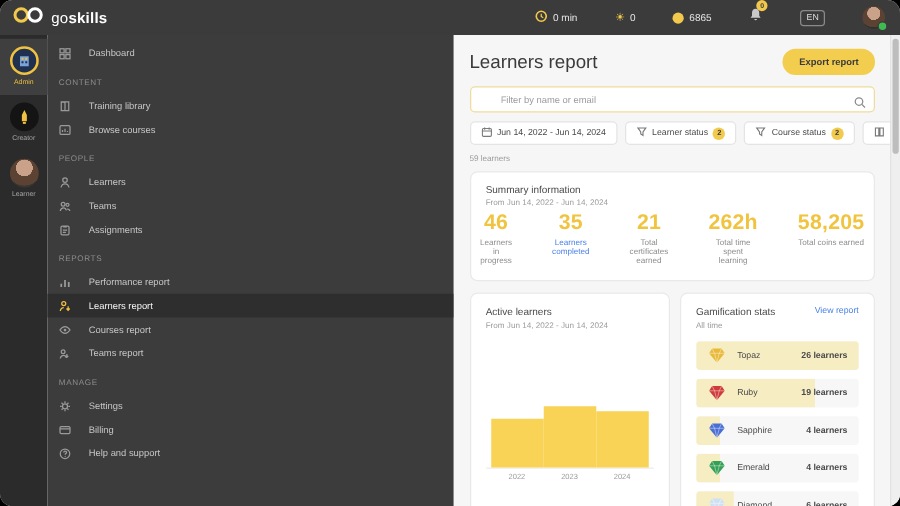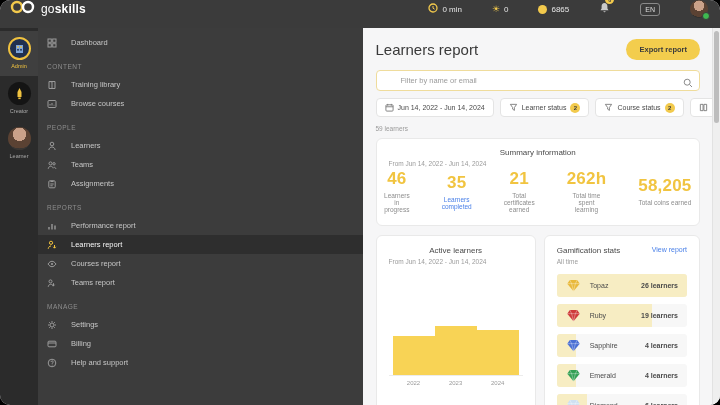--- a/index.html
+++ b/index.html
@@ -1,20 +1,20 @@
 <!DOCTYPE html>
 <html><head>
 <meta charset="utf-8">
 <style>
   * { margin:0; padding:0; box-sizing:border-box; }
   html,body { width:720px; height:405px; background:#000; font-family:"Liberation Sans", sans-serif; }
   .frame { width:720px; height:405px; border-radius:10px; overflow:hidden; position:relative; background:#f6f6f7; }
 
   
-  .topbar { height:28px; background:#3b3b3b; display:flex; align-items:flex-start; justify-content:space-between; padding:0 12px 0 10px; position:relative; z-index:5; }
+  .topbar { height:28px; background:#3b3b3b; display:flex; align-items:center; justify-content:space-between; padding:0 12px 0 10px; position:relative; z-index:5; }
   .logo { display:flex; align-items:center; gap:5px; }
   .logo-text { color:#fff; font-size:12px; letter-spacing:.2px; }
   .logo-text .go { font-weight:400; }
   .logo-text .skills { font-weight:700; }
   .tb-right { display:flex; align-items:center; gap:30px; }
   .tb-stat { display:flex; align-items:center; gap:4px; color:#e6e6e6; font-size:8px; }
   .coin-dot { width:9px; height:9px; border-radius:50%; background:#f2c94c; display:inline-block; }
   .sun-glyph { color:#f2c94c; font-size:9px; line-height:1; }
   .bell-wrap { position:relative; display:flex; }
   .bell-badge { position:absolute; top:-5px; right:-4px; width:9px; height:9px; border-radius:50%; background:#f2c94c; color:#3b3b3b; font-size:5.5px; font-weight:700; display:flex; align-items:center; justify-content:center; }
@@ -52,25 +52,25 @@
   .search { margin-top:9px; position:relative; }
   .search input { width:100%; height:21px; border:1px solid #efdc9c; border-radius:4px; padding:0 24px 0 24px; font-size:7.5px; color:#444; background:#fff; outline:none; font-family:inherit; }
   .search input::placeholder { color:#9b9b9b; }
   .search-ico { position:absolute; right:7px; top:5px; }
   .chips { display:flex; gap:6px; margin-top:7px; }
   .chip { display:flex; align-items:center; gap:4px; background:#fff; border:1px solid #e4e4e4; border-radius:4px; padding:0 8px; height:19px; font-size:7px; color:#4a4a4a; cursor:pointer; white-space:nowrap; }
   .chip-badge { width:10px; height:10px; border-radius:50%; background:#f2ca4d; color:#3b3b3b; font-size:6px; font-weight:700; display:flex; align-items:center; justify-content:center; }
   .count { margin-top:8px; font-size:6.5px; color:#9a9a9a; }
 
   .card { background:#fff; border:1px solid #e9e9e9; border-radius:6px; }
-  .card-title { font-size:8px; color:#4a4a4a;text-align:center; }
+  .card-title { font-size:8px; color:#4a4a4a; }
   .card-sub { font-size:6.5px; color:#9b9b9b; margin-top:3px; }
 
   .summary { margin-top:6px; padding:9px 12px 12px; }
-  .stats { display:flex; justify-content:center; gap:32px; margin-top:2px;align-items:center; }
+  .stats { display:flex; justify-content:center; gap:32px; margin-top:2px; }
   .stat { text-align:center; }
   .stat-val { font-size:17px; font-weight:700; color:#f1c440; letter-spacing:.2px; }
   .stat-lbl { font-size:6.5px; color:#8d8d8d; margin-top:3px; }
   .stat-lbl.link { color:#4a80e8; cursor:pointer; }
 
   .bottom { display:flex; gap:8px; margin-top:9px; height:210px; }
   .chart-card { flex:1.03; padding:10px 12px; }
   .gami-card { flex:1; padding:10px 12px; }
   .chart { display:flex; justify-content:space-around; align-items:flex-end; height:97px; border-bottom:1px solid #ececec; margin-top:14px; padding:0 4px; }
   .bar { width:42px; background:#f8d355; }

